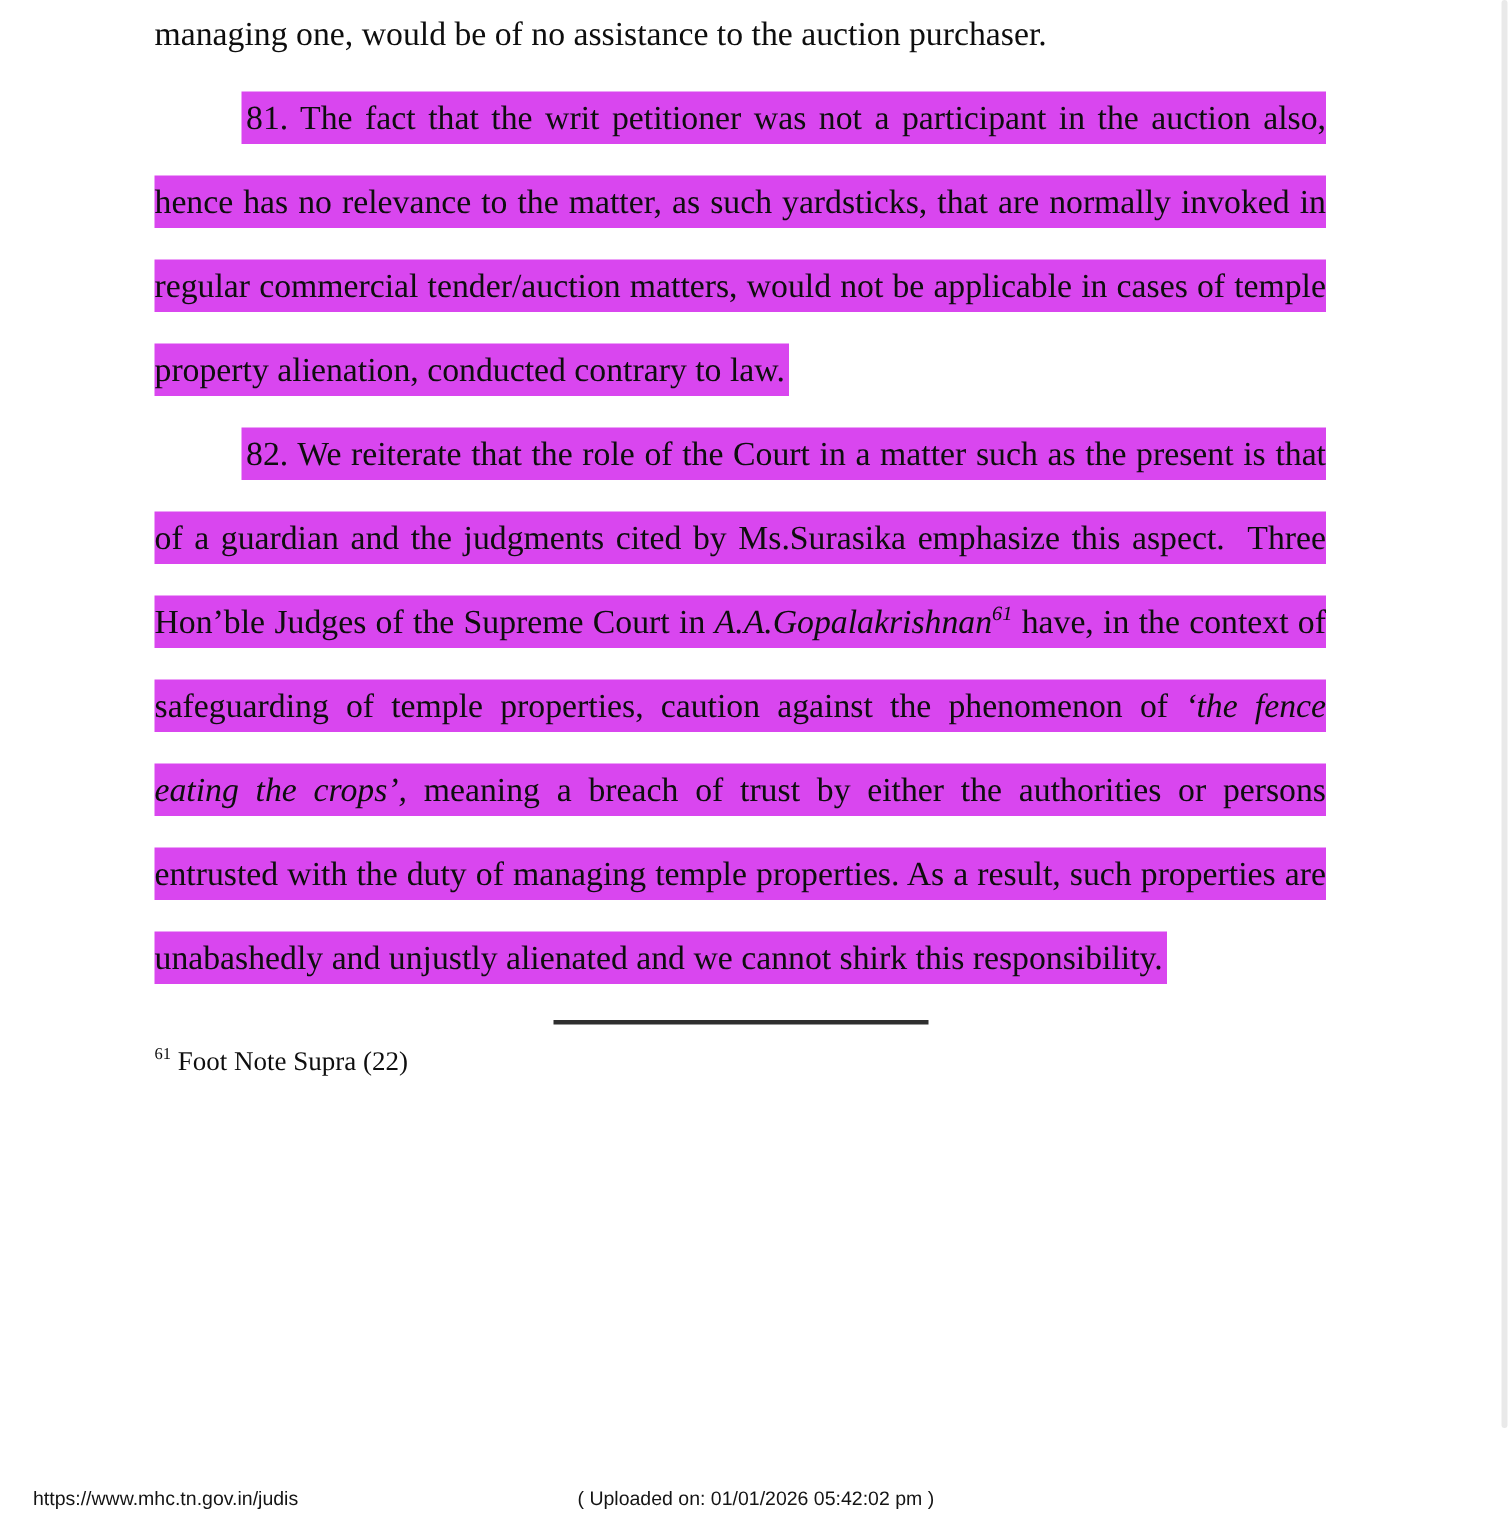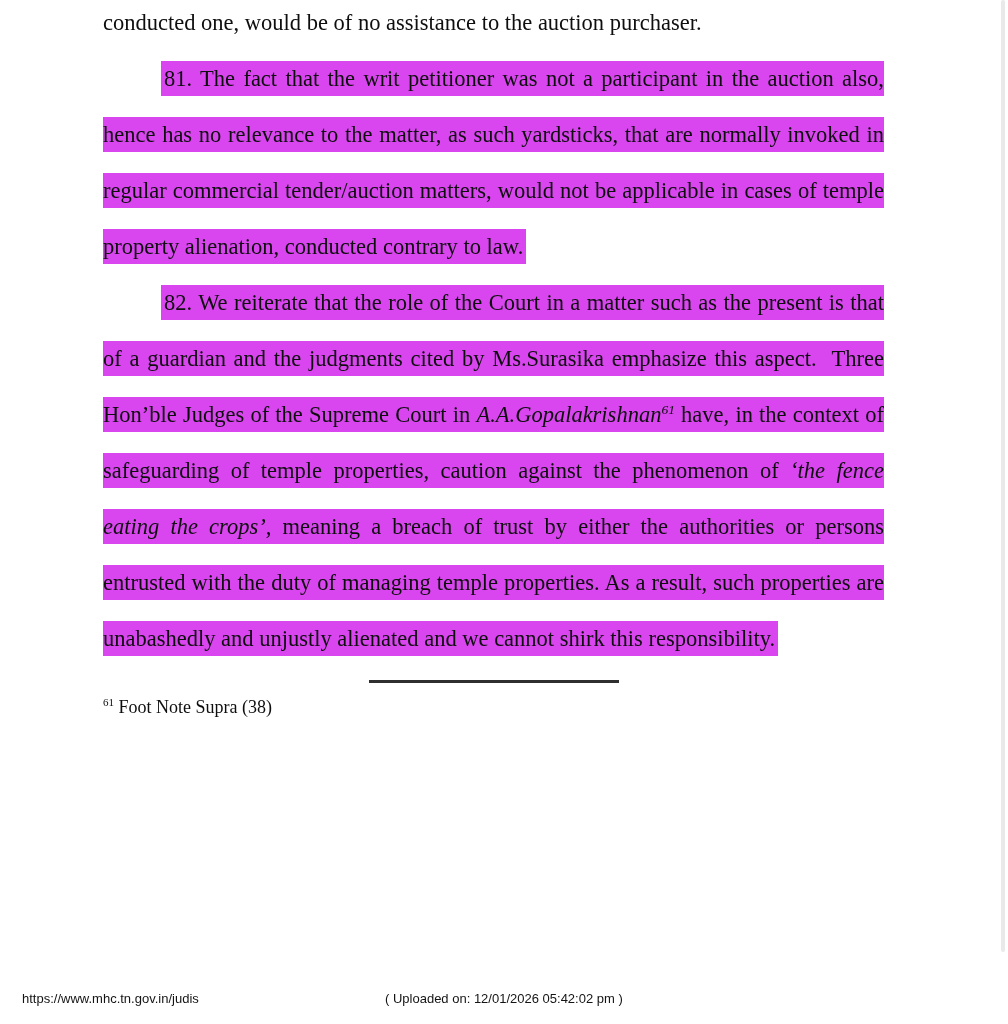--- a/index.html
+++ b/index.html
@@ -67,31 +67,31 @@
     color: #141414;
   }
   .footer .url { position: absolute; left: 5px; top: 0; }
   .footer .uploaded { position: absolute; left: 368px; top: 0; }
 </style>
 </head>
 <body>
 
 <div class="doc">
 
-  <p><span>conducted one, would be of no assistance to the auction purchaser.</span></p>
+  <p><span>managing one, would be of no assistance to the auction purchaser.</span></p>
 
   <p class="indent"><mark class="hl"><span>81. The fact that the writ petitioner was not a participant in the auction also, hence has no relevance to the matter, as such yardsticks, that are normally invoked in regular commercial tender/auction matters, would not be applicable in cases of temple property alienation, conducted contrary to law.</span></mark></p>
 
   <p class="indent"><mark class="hl"><span>82. We reiterate that the role of the Court in a matter such as the present is that of a guardian and the judgments cited by Ms.Surasika emphasize this aspect.&nbsp; Three Hon’ble Judges of the Supreme Court in </span><i>A.A.Gopalakrishnan</i><sup class="fn-ref">61</sup><span> have, in the context of safeguarding of temple properties, caution against the phenomenon of </span><i>‘the fence eating the crops’, </i><span>meaning a breach of trust by either the authorities or persons entrusted with the duty of managing temple properties. As a result, such properties are unabashedly and unjustly alienated and we cannot shirk this responsibility.</span></mark></p>
 
 
   <hr class="footnote-sep">
 
-  <div class="footnote"><sup>61</sup><span> Foot Note Supra (38)</span></div>
+  <div class="footnote"><sup>61</sup><span> Foot Note Supra (22)</span></div>
 
 </div>
 
 <div class="scrollbar"></div>
 
 <div class="footer">
   <span class="url">https://www.mhc.tn.gov.in/judis</span>
-  <span class="uploaded">( Uploaded on: 12/01/2026 05:42:02 pm )</span>
+  <span class="uploaded">( Uploaded on: 01/01/2026 05:42:02 pm )</span>
 </div>
 
 </body></html>

